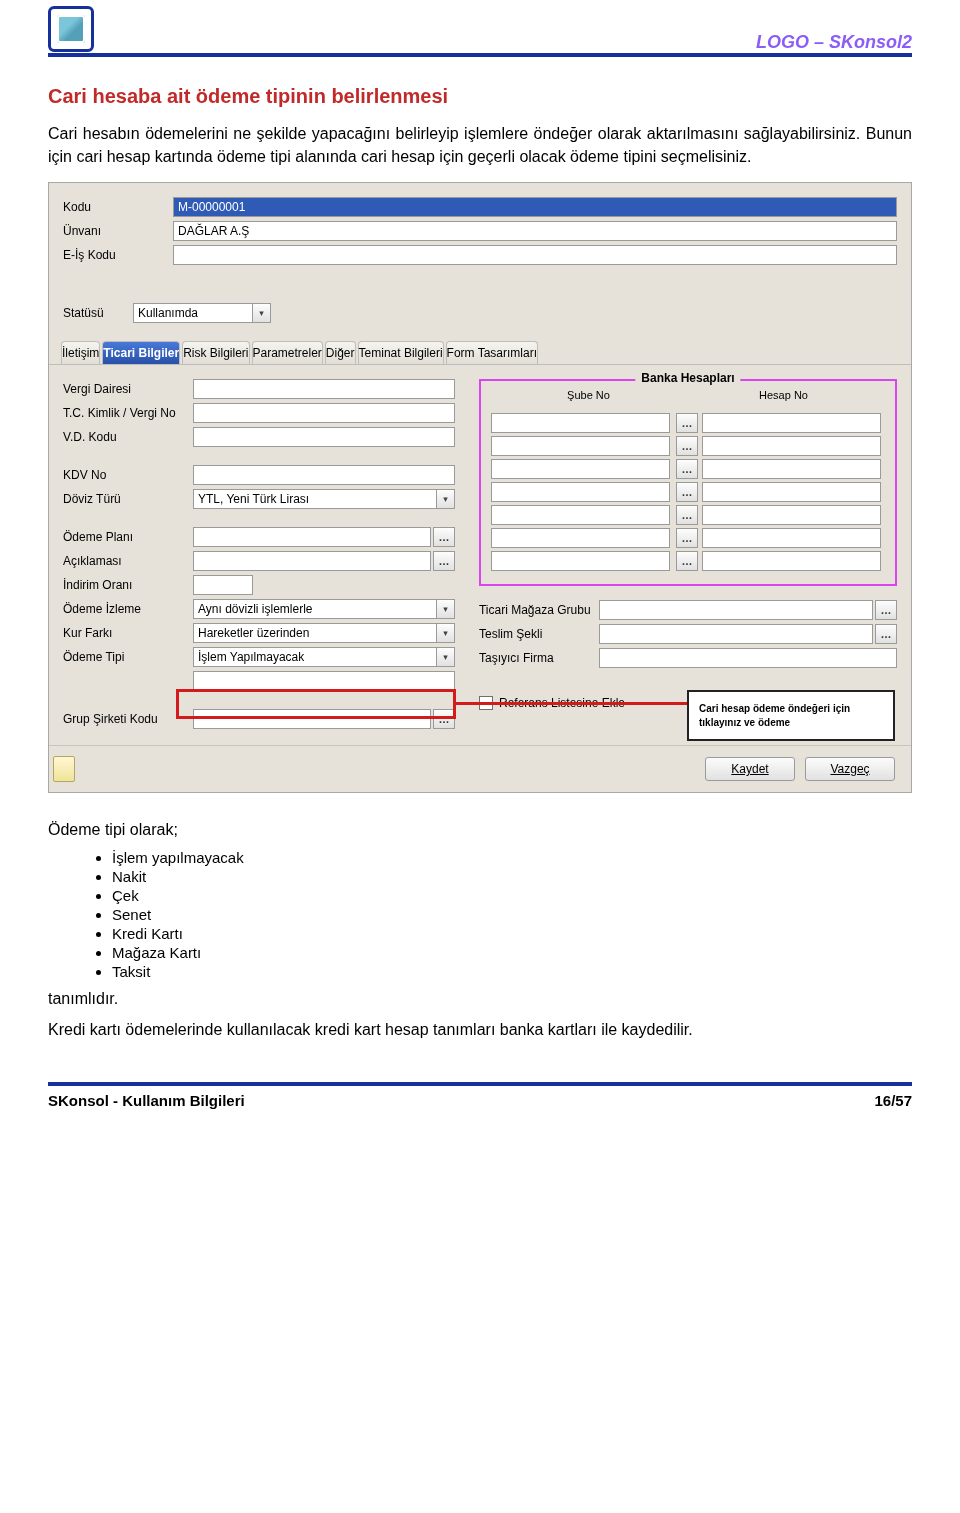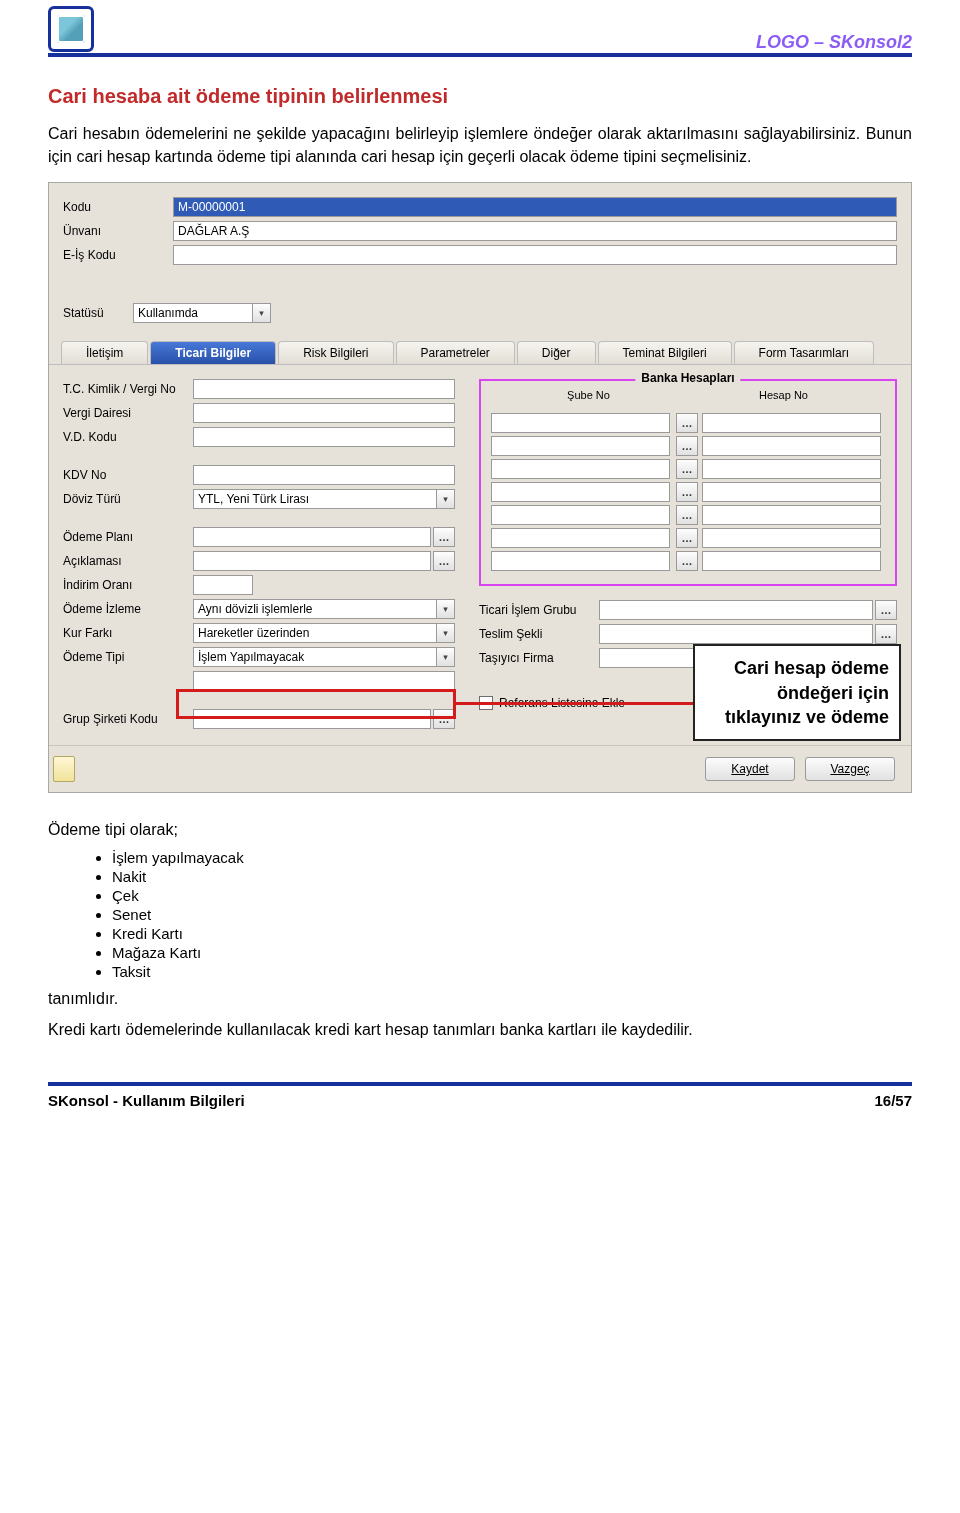--- a/index.html
+++ b/index.html
@@ -75,21 +75,21 @@
     width: 22px; height: 20px;
     border: 1px solid #9a9a9a;
     background: linear-gradient(#fdfdfd,#e1e1e1);
     display: flex; align-items: center; justify-content: center;
     font-size: 11px; font-weight: bold; color: #333;
     margin-left: 2px;
   }
 
   .tabs-row { display: flex; padding: 8px 12px 0 12px; border-bottom: 1px solid #bdbdbd; gap: 2px; }
   .tab {
-    padding: 4px 24px;
+    padding: 4px 0;
     border: 1px solid #bdbdbd;
     border-bottom: none;
     border-radius: 4px 4px 0 0;
     background: linear-gradient(#f6f4ef,#e2deD5);
     font-size: 12px;
   }
   .tab.active {
     background: linear-gradient(#4878d8,#2850a8);
     color: #fff;
     font-weight: bold;
@@ -115,29 +115,28 @@
     pointer-events: none;
   }
   .red-line {
     position: absolute;
     height: 3px; background: #d31b1b;
     left: 407px; width: 240px; bottom: 40px;
     pointer-events: none;
   }
   .callout {
     position: absolute;
-    right: 10px; bottom: 4px;
+    right: 16px; bottom: 4px;
     width: 208px;
     border: 2px solid #222;
     background: #fff;
     padding: 10px 10px;
-    font-size: 18px; line-height: 1.35;
+    font-size: 10px; line-height: 1.35;
     font-family: inherit;
     font-weight: bold;
-    text-align: right;
   }
 
   .footer-bar {
     padding: 10px 16px 10px 4px;
     border-top: 1px solid #c8c5bc;
     background: #e6e2da;
     display: flex; align-items:center; justify-content: space-between;
   }
   .footer-note-icon {
     width: 22px; height: 26px;
@@ -210,25 +209,25 @@
       <div class="tab">Parametreler</div>
       <div class="tab">Diğer</div>
       <div class="tab">Teminat Bilgileri</div>
       <div class="tab">Form Tasarımları</div>
     </div>
 
     <div class="tab-body">
 
       <div class="tab-left">
         <div class="form-line">
+            <div class="form-label" style="width:130px">Vergi Dairesi</div>
+            <div class="text-input"></div>
+          </div>
+        <div class="form-line">
             <div class="form-label" style="width:130px">T.C. Kimlik / Vergi No</div>
-            <div class="text-input"></div>
-          </div>
-        <div class="form-line">
-            <div class="form-label" style="width:130px">Vergi Dairesi</div>
             <div class="text-input"></div>
           </div>
         <div class="form-line">
             <div class="form-label" style="width:130px">V.D. Kodu</div>
             <div class="text-input"></div>
           </div>
         <div class="spacer-sm"></div>
         <div class="form-line">
             <div class="form-label" style="width:130px">KDV No</div>
             <div class="text-input"></div>
@@ -318,21 +317,21 @@
               <div class="text-input"></div>
             </div>
           <div class="bank-row">
               <div class="text-input"></div>
               <div class="lookup-btn">…</div>
               <div class="text-input"></div>
             </div>
         </div>
         <div class="spacer-sm"></div>
         <div class="form-line">
-          <div class="form-label" style="width:120px">Ticari İşlem Grubu</div>
+          <div class="form-label" style="width:120px">Ticari Mağaza Grubu</div>
           <div class="text-input"></div>
           <div class="lookup-btn">…</div>
         </div>
         <div class="form-line">
           <div class="form-label" style="width:120px">Teslim Şekli</div>
           <div class="text-input"></div>
           <div class="lookup-btn">…</div>
         </div>
         <div class="form-line">
           <div class="form-label" style="width:120px">Taşıyıcı Firma</div>

